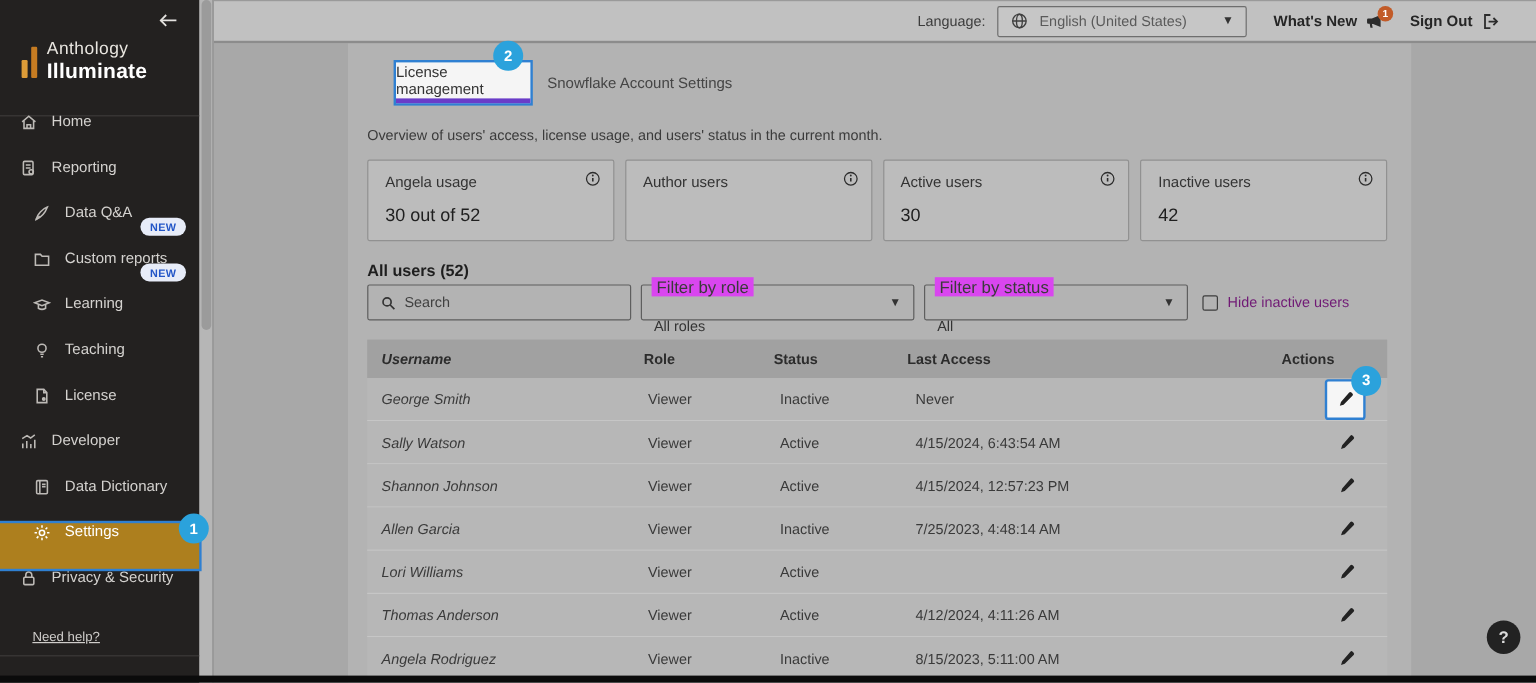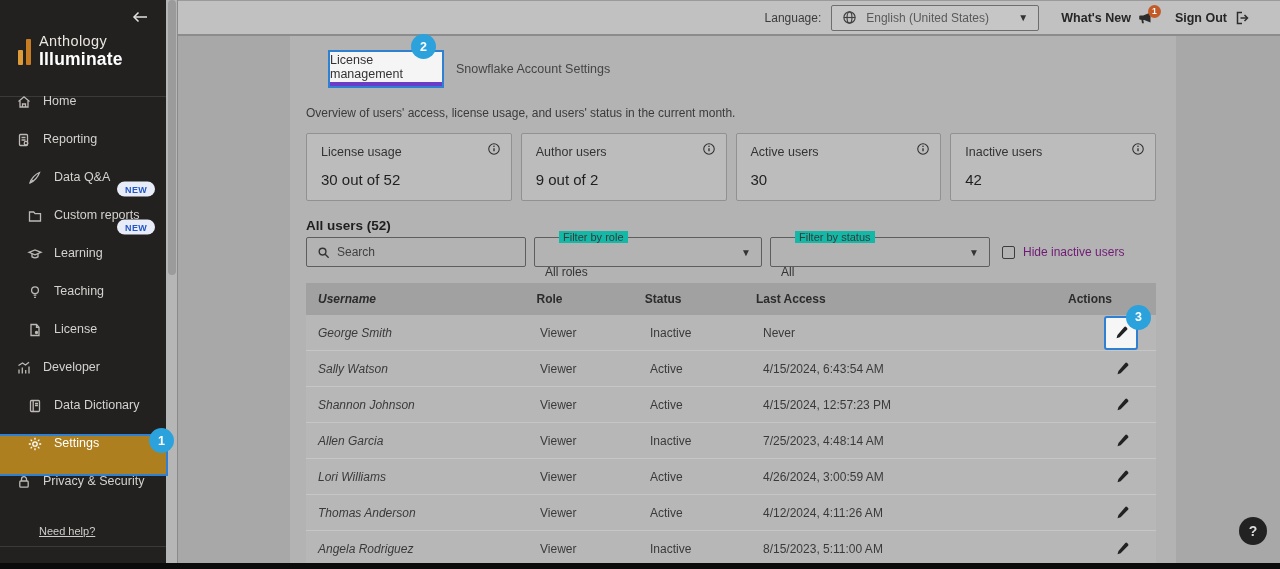--- a/index.html
+++ b/index.html
@@ -19,21 +19,21 @@
   .brand-top { font-size:14.5px; font-weight:300; color:#eae7e1; letter-spacing:.4px; line-height:1.25; }
   .brand-bottom { font-size:17.5px; font-weight:700; color:#ffffff; letter-spacing:.2px; line-height:1.1; }
   .side-divider { position:absolute; left:0; width:166px; height:1px; background:#3c3a38; }
   .nav-col { position:absolute; left:0; top:94px; width:166px; }
   .nav-item { position:relative; height:38px; display:flex; align-items:flex-start; padding-left:16px; gap:11px; font-size:12.5px; color:#d4d2cf; cursor:pointer; }
   .nav-item.sub { padding-left:27px; }
   .nav-item .icon { color:#bdbab6; flex:0 0 16px; }
   .nav-item.active { background:#ad7f1e; color:#ffffff; box-shadow:0 0 0 2px #2f80d2; z-index:2; }
   .nav-item.active .icon { color:#fff; }
   .new-badge { position:absolute; right:11px; top:50%; transform:translateY(-50%); background:#e7ecf8; color:#2356c7; font-size:9px; font-weight:700; padding:2.5px 8px; border-radius:9px; letter-spacing:.3px; }
-  .need-help { position:absolute; left:27px; top:525px; font-size:11px; color:#cfcdca; text-decoration:underline; cursor:pointer;margin-left:12px; }
+  .need-help { position:absolute; left:27px; top:525px; font-size:11px; color:#cfcdca; text-decoration:underline; cursor:pointer; }
 
   
   .side-scroll { position:absolute; left:166px; top:0; width:12px; height:569px; background:#b6b6b6; border-right:1px solid #8a8a8a; z-index:4; cursor:pointer; }
   .side-scroll .thumb { position:absolute; left:2px; top:0; width:8px; height:275px; background:#9b9b9b; border-radius:4px; }
 
   
   .topbar { position:absolute; left:178px; top:0; width:1102px; height:36px; background:#c1c1c1; border-bottom:2px solid #8c8c8c; border-top:1px solid #9a9a9a; display:flex; align-items:center; justify-content:flex-end; gap:22px; padding-right:30px; z-index:3; }
   .lang-label { font-size:12px; color:#3c3c3c; margin-right:-12px; }
   .lang-select { width:208px; height:26px; border:1px solid #6e6e6e; border-radius:2px; background:#c6c6c6; display:flex; align-items:center; gap:9px; padding:0 10px; cursor:pointer; }
   .lang-select .icon { color:#3f3f3f; }
@@ -66,21 +66,21 @@
 
   
   .filter-row { position:absolute; left:306px; top:237px; width:850px; height:30px; display:flex; align-items:center; z-index:2; }
   .search-box { position:relative; width:220px; height:30px; border:1px solid #5e5e5e; border-radius:2px; background:transparent; }
   .search-box .icon { position:absolute; left:9px; top:7px; color:#333; }
   .search-box input { position:absolute; inset:0; width:100%; height:100%; border:none; background:transparent; padding-left:30px; font-size:12px; color:#3f3f3f; font-family:"Liberation Sans",sans-serif; outline:none; }
   .search-box input::placeholder { color:#414141; opacity:1; }
   .select { position:relative; height:30px; border:1px solid #5e5e5e; border-radius:2px; display:flex; align-items:center; padding:0 10px; cursor:pointer; }
   .select.role { width:228px; margin-left:8px; }
   .select.status { width:220px; margin-left:8px; }
-  .fl-label { position:absolute; top:-7px; left:24px; background:#14b8a6; padding:0 4px; font-size:11px; color:#3a3a3a; }
+  .fl-label { position:absolute; top:-7px; left:8px; background:#d946ef; padding:0 4px; font-size:14px; color:#3a3a3a; }
   .select-value { flex:1; font-size:12px; color:#333;margin-top:40px; }
   .hide-inactive { display:flex; align-items:center; gap:8px; margin-left:12px; cursor:pointer; }
   .checkbox { width:13px; height:13px; border:1.5px solid #3c3c3c; border-radius:2px; background:transparent; }
   .hide-inactive-label { font-size:12px; color:#701a75; }
 
   
   .user-table { position:absolute; left:306px; top:283px; width:850px; z-index:2; }
   .t-head { display:flex; align-items:center; height:32px; background:#a1a1a1; }
   .t-head .th { font-size:12px; font-weight:700; color:#2c2c2c; }
   .t-row { display:flex; align-items:center; height:36px; background:#b7b7b7; border-bottom:1px solid #c6c6c6; }
@@ -284,33 +284,32 @@
     </div>
     <div class="tab-inactive">
       <span>Snowflake Account Settings</span>
     </div>
   </div>
 
   <div class="overview-text">Overview of users' access, license usage, and users' status in the current month.</div>
 
   <div class="stats-row" id="stats-row">
       <div class="stat-card">
-        <div class="stat-label">License usage</div>
+        <div class="stat-label">Angela usage</div>
         <div class="stat-value">30 out of 52</div>
         <span class="stat-info icon">
           <svg width="14" height="14" viewBox="0 0 16 16">
             <circle cx="8" cy="8" r="6" fill="none" stroke="currentColor" stroke-width="1.2"></circle>
             <path d="M8 7.2v3.3" stroke="currentColor" stroke-width="1.5"></path>
             <circle cx="8" cy="4.9" r=".9" fill="currentColor"></circle>
           </svg>
         </span>
       </div>
       <div class="stat-card">
         <div class="stat-label">Author users</div>
-        <div class="stat-value">9 out of 2</div>
         <span class="stat-info icon">
           <svg width="14" height="14" viewBox="0 0 16 16">
             <circle cx="8" cy="8" r="6" fill="none" stroke="currentColor" stroke-width="1.2"></circle>
             <path d="M8 7.2v3.3" stroke="currentColor" stroke-width="1.5"></path>
             <circle cx="8" cy="4.9" r=".9" fill="currentColor"></circle>
           </svg>
         </span>
       </div>
       <div class="stat-card">
         <div class="stat-label">Active users</div>
@@ -425,21 +424,20 @@
               <svg width="15" height="15" viewBox="0 0 16 16">
                 <path fill="currentColor" d="M11 2.2a1.4 1.4 0 0 1 2 0l.9.9a1.4 1.4 0 0 1 0 2L6 13 2.7 14l1-3.3z"></path>
               </svg>
             </span>
           </span>
         </div>
         <div class="t-row">
           <span class="td c0">Lori Williams</span>
           <span class="td c1">Viewer</span>
           <span class="td c2">Active</span>
-          <span class="td c3">4/26/2024, 3:00:59 AM</span>
           <span class="action-cell">
             <span class="icon pencil-btn">
               <svg width="15" height="15" viewBox="0 0 16 16">
                 <path fill="currentColor" d="M11 2.2a1.4 1.4 0 0 1 2 0l.9.9a1.4 1.4 0 0 1 0 2L6 13 2.7 14l1-3.3z"></path>
               </svg>
             </span>
           </span>
         </div>
         <div class="t-row">
           <span class="td c0">Thomas Anderson</span>

